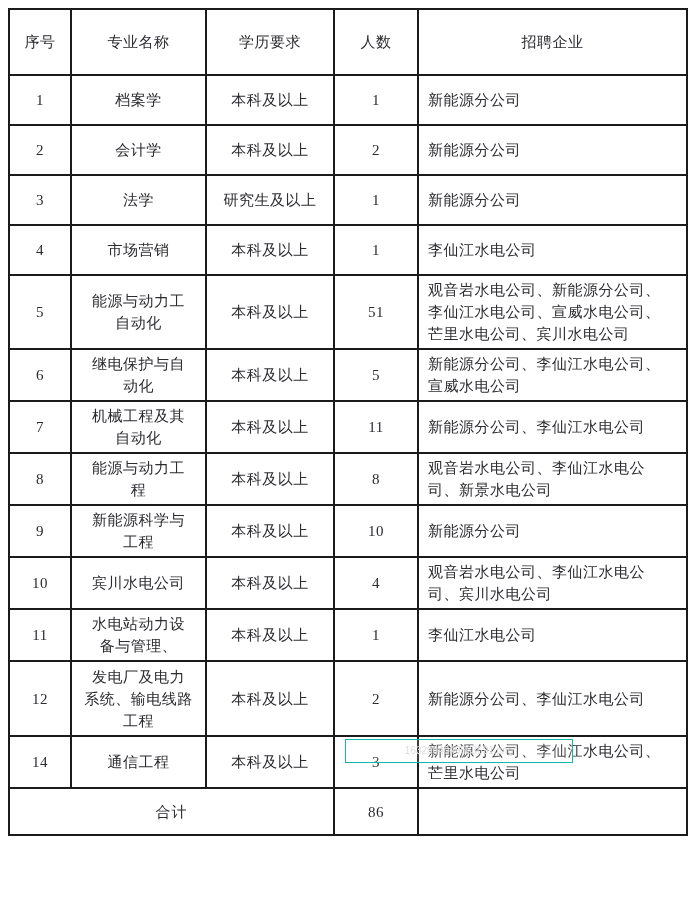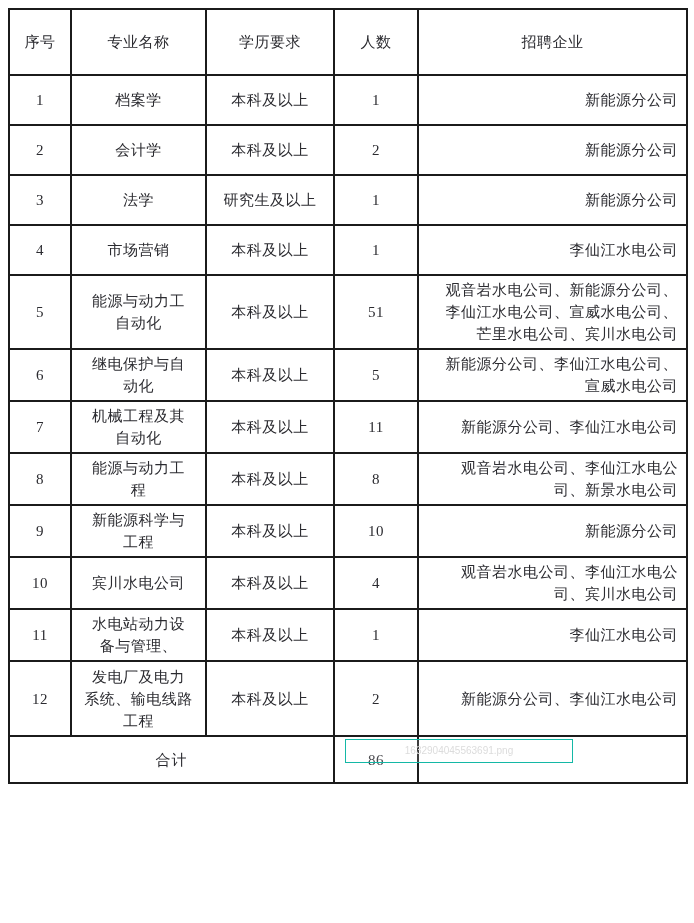--- a/index.html
+++ b/index.html
@@ -36,21 +36,21 @@
     letter-spacing: 0.5px;
   }
   .recruit thead tr { height: 66px; }
   .recruit tbody tr { height: 50px; }
   tr.h68 { height: 68px !important; }
   tr.h75 { height: 75px !important; }
   tr.h56 { height: 56px !important; }
   tr.h47 { height: 47px !important; }
   td.c-major { white-space: pre-line; }
   td.c-comp {
-    text-align: right;
+    text-align: left;
     padding-left: 9px;
     padding-right: 8px;
     white-space: pre-line;
   }
   td.c-total-label { letter-spacing: 1px; }
   .watermark {
     position: absolute;
     left: 345px; top: 739px;
     width: 228px; height: 24px;
     border: 1px solid #14b8a6;
@@ -176,20 +176,28 @@
       </tr>
       <tr class="h75">
         <td class="c-no">12</td>
         <td class="c-major">发电厂及电力
 系统、输电线路
 工程</td>
         <td class="c-edu">本科及以上</td>
         <td class="c-count">2</td>
         <td class="c-comp">新能源分公司、李仙江水电公司</td>
       </tr>
+      <tr>
+        <td class="c-no">14</td>
+        <td class="c-major">通信工程</td>
+        <td class="c-edu">本科及以上</td>
+        <td class="c-count">3</td>
+        <td class="c-comp">新能源分公司、李仙江水电公司、
+芒里水电公司</td>
+      </tr>
       <tr class="h47">
         <td class="c-total-label" colspan="3">合计</td>
         <td class="c-count">86</td>
         <td class="c-comp"></td>
       </tr>
     </tbody>
   </table>
 
   <div class="watermark">1632904045563691.png</div>
 </div>

